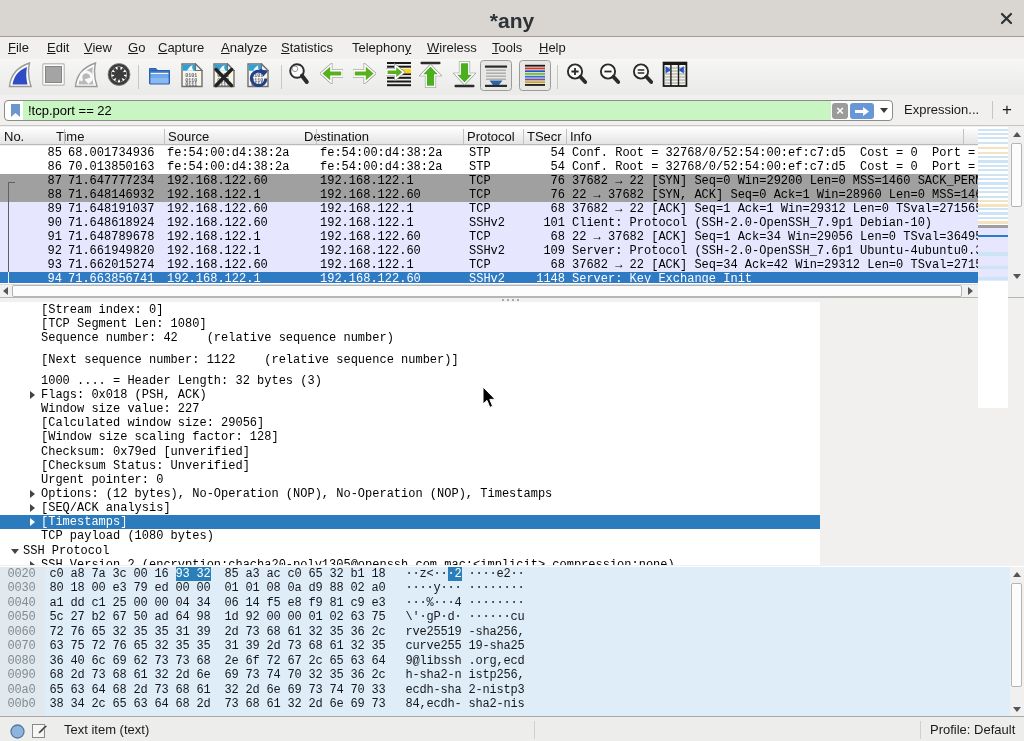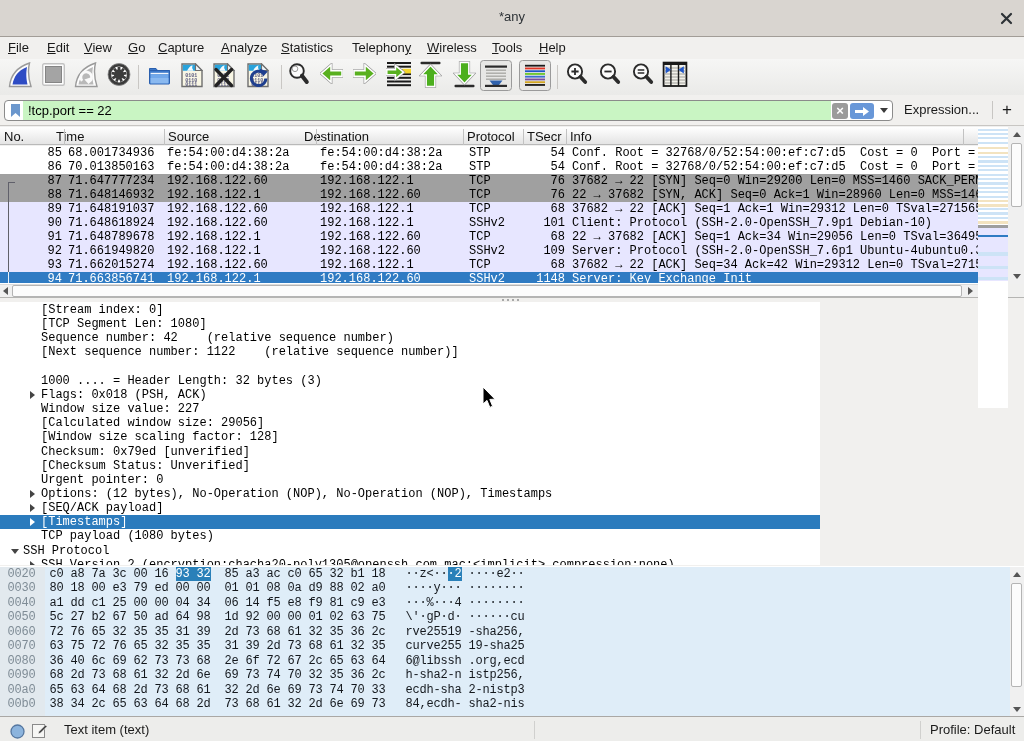--- a/index.html
+++ b/index.html
@@ -4,21 +4,21 @@
 <style>
   * { margin:0; padding:0; box-sizing:border-box; }
   html,body { width:1024px; height:741px; overflow:hidden; }
   body { font-family:"Liberation Sans", sans-serif; position:relative; background:#f1f0ee; }
   .abs { position:absolute; }
 
   
   #titlebar { left:0; top:0; width:1024px; height:37px; background:#d9d5d0;
     border-bottom:1px solid #a29d97; }
   #titlebar .title { position:absolute; left:0; right:0; top:9px; text-align:center;
-    font-size:13px; font-weight:normal; color:#2d3236; }
+    font-size:21px; font-weight:bold; color:#2d3236; }
 
   
   #menubar { left:0; top:37px; width:1024px; height:22px; background:#f1f0ee; }
   #menubar span { position:absolute; top:3px; font-size:13px; color:#1a1a1a; }
   #menubar u { text-decoration:underline; }
 
   
   #toolbar { left:0; top:59px; width:1024px; height:36px;
     background:linear-gradient(#f6f6f5,#eaeae8); }
   .tsep { position:absolute; top:6px; width:1px; height:24px; background:#c9c7c4; }
@@ -384,31 +384,31 @@
         <path d="M2 0 L7 4 L2 8 Z" fill="#555"></path>
       </svg>
   </div>
 </div>
 
 <div class="abs" style="left:502px;top:299px;width:20px;height:2px;background:repeating-linear-gradient(90deg,#a8a8a8 0 2px,transparent 2px 5px)"></div>
 <div id="details" class="abs">
   <div class="dline" style="top:1.00px"><span style="position:absolute;left:41px;top:0">[Stream index: 0]</span></div>
   <div class="dline" style="top:15.15px"><span style="position:absolute;left:41px;top:0">[TCP Segment Len: 1080]</span></div>
   <div class="dline" style="top:29.30px"><span style="position:absolute;left:41px;top:0">Sequence number: 42    (relative sequence number)</span></div>
-  <div class="dline" style="top:43.45px"><span style="position:absolute;left:41px;top:0">[Next sequence number: 1122    (relative sequence number)]</span></div>
+  <div class="dline" style="top:43.45px"><span style="position:absolute;left:41px;top:8px">[Next sequence number: 1122    (relative sequence number)]</span></div>
   <div class="dline" style="top:71.75px"><span style="position:absolute;left:41px;top:0">1000 .... = Header Length: 32 bytes (3)</span></div>
   <div class="dline" style="top:85.90px"><span style="position:absolute;left:41px;top:0">Flags: 0x018 (PSH, ACK)</span><span class="darr" style="left:30px;top:3px;border-left-color:#444"></span></div>
   <div class="dline" style="top:100.05px"><span style="position:absolute;left:41px;top:0">Window size value: 227</span></div>
   <div class="dline" style="top:114.20px"><span style="position:absolute;left:41px;top:0">[Calculated window size: 29056]</span></div>
   <div class="dline" style="top:128.35px"><span style="position:absolute;left:41px;top:0">[Window size scaling factor: 128]</span></div>
   <div class="dline" style="top:142.50px"><span style="position:absolute;left:41px;top:0">Checksum: 0x79ed [unverified]</span></div>
   <div class="dline" style="top:156.65px"><span style="position:absolute;left:41px;top:0">[Checksum Status: Unverified]</span></div>
   <div class="dline" style="top:170.80px"><span style="position:absolute;left:41px;top:0">Urgent pointer: 0</span></div>
   <div class="dline" style="top:184.95px"><span style="position:absolute;left:41px;top:0">Options: (12 bytes), No-Operation (NOP), No-Operation (NOP), Timestamps</span><span class="darr" style="left:30px;top:3px;border-left-color:#444"></span></div>
-  <div class="dline" style="top:199.10px"><span style="position:absolute;left:41px;top:0">[SEQ/ACK payload]</span><span class="darr" style="left:30px;top:3px;border-left-color:#444"></span></div>
+  <div class="dline" style="top:199.10px"><span style="position:absolute;left:41px;top:0">[SEQ/ACK analysis]</span><span class="darr" style="left:30px;top:3px;border-left-color:#444"></span></div>
   <div class="dline dhl" style="top:213.25px"><span style="position:absolute;left:41px;top:0">[Timestamps]</span><span class="darr" style="left:30px;top:3px;border-left-color:#fff"></span></div>
   <div class="dline" style="top:227.40px"><span style="position:absolute;left:41px;top:0">TCP payload (1080 bytes)</span></div>
   <div class="dline" style="top:241.55px"><span style="position:absolute;left:23px;top:0">SSH Protocol</span><span class="darrd" style="left:11px;top:5px"></span></div>
   <div class="dline" style="top:255.70px"><span style="position:absolute;left:41px;top:0">SSH Version 2 (encryption:chacha20-poly1305@openssh.com mac:&lt;implicit&gt; compression:none)</span><span class="darr" style="left:30px;top:3px;border-left-color:#444"></span></div>
   <svg class="abs" style="left:482px;top:85px" width="14" height="22" viewBox="0 0 14 22">
     <path d="M1 0 L1 17 L5 13.4 L7.8 20.4 L10.6 19.2 L7.8 12.4 L13 12.2 Z" fill="#000" stroke="#fff" stroke-width="1"></path>
   </svg>
   <div class="vscroll" style="left:1010px;top:0;height:263px">
     <div class="sbtn" style="top:0">
         <div class="tri-up"></div>
@@ -421,21 +421,21 @@
 </div>
 
 <div id="hexpane" class="abs">
   <div style="position:absolute;left:0;top:0;width:45px;height:150px;background:#e2e9ee"></div>
   <div class="hrow" style="top:0.0px"><span><span class="hoff">0020</span>  c0 a8 7a 3c 00 16 <span class="hsel">93 32</span>  85 a3 ac c0 65 32 b1 18</span><span style="position:absolute;left:398px;top:0">··z&lt;··<span class="hsel">·2</span> ····e2··</span></div>
   <div class="hrow" style="top:14.4px"><span><span class="hoff">0030</span>  80 18 00 e3 79 ed 00 00  01 01 08 0a d9 88 02 a0</span><span style="position:absolute;left:398px;top:0">····y··· ········</span></div>
   <div class="hrow" style="top:28.9px"><span><span class="hoff">0040</span>  a1 dd c1 25 00 00 04 34  06 14 f5 e8 f9 81 c9 e3</span><span style="position:absolute;left:398px;top:0">···%···4 ········</span></div>
   <div class="hrow" style="top:43.3px"><span><span class="hoff">0050</span>  5c 27 b2 67 50 ad 64 98  1d 92 00 00 01 02 63 75</span><span style="position:absolute;left:398px;top:0">\'·gP·d· ······cu</span></div>
   <div class="hrow" style="top:57.8px"><span><span class="hoff">0060</span>  72 76 65 32 35 35 31 39  2d 73 68 61 32 35 36 2c</span><span style="position:absolute;left:398px;top:0">rve25519 -sha256,</span></div>
   <div class="hrow" style="top:72.2px"><span><span class="hoff">0070</span>  63 75 72 76 65 32 35 35  31 39 2d 73 68 61 32 35</span><span style="position:absolute;left:398px;top:0">curve255 19-sha25</span></div>
-  <div class="hrow" style="top:86.7px"><span><span class="hoff">0080</span>  36 40 6c 69 62 73 73 68  2e 6f 72 67 2c 65 63 64</span><span style="position:absolute;left:398px;top:0">6@libssh .org,ecd</span></div>
+  <div class="hrow" style="top:86.7px"><span><span class="hoff">0080</span>  36 40 6c 69 62 73 73 68  2e 6f 72 67 2c 65 63 64</span><span style="position:absolute;left:398px;top:0">9@libssh .org,ecd</span></div>
   <div class="hrow" style="top:101.1px"><span><span class="hoff">0090</span>  68 2d 73 68 61 32 2d 6e  69 73 74 70 32 35 36 2c</span><span style="position:absolute;left:398px;top:0">h-sha2-n istp256,</span></div>
   <div class="hrow" style="top:115.6px"><span><span class="hoff">00a0</span>  65 63 64 68 2d 73 68 61  32 2d 6e 69 73 74 70 33</span><span style="position:absolute;left:398px;top:0">ecdh-sha 2-nistp3</span></div>
   <div class="hrow" style="top:130.0px"><span><span class="hoff">00b0</span>  38 34 2c 65 63 64 68 2d  73 68 61 32 2d 6e 69 73</span><span style="position:absolute;left:398px;top:0">84,ecdh- sha2-nis</span></div>
   <div class="vscroll" style="left:1010px;top:0;height:150px">
     <div class="sbtn" style="top:0">
         <div class="tri-up"></div>
       </div>
     <div class="thumb" style="top:16px;height:104px"></div>
     <div class="sbtn" style="top:135px">
         <div class="tri-dn"></div>

